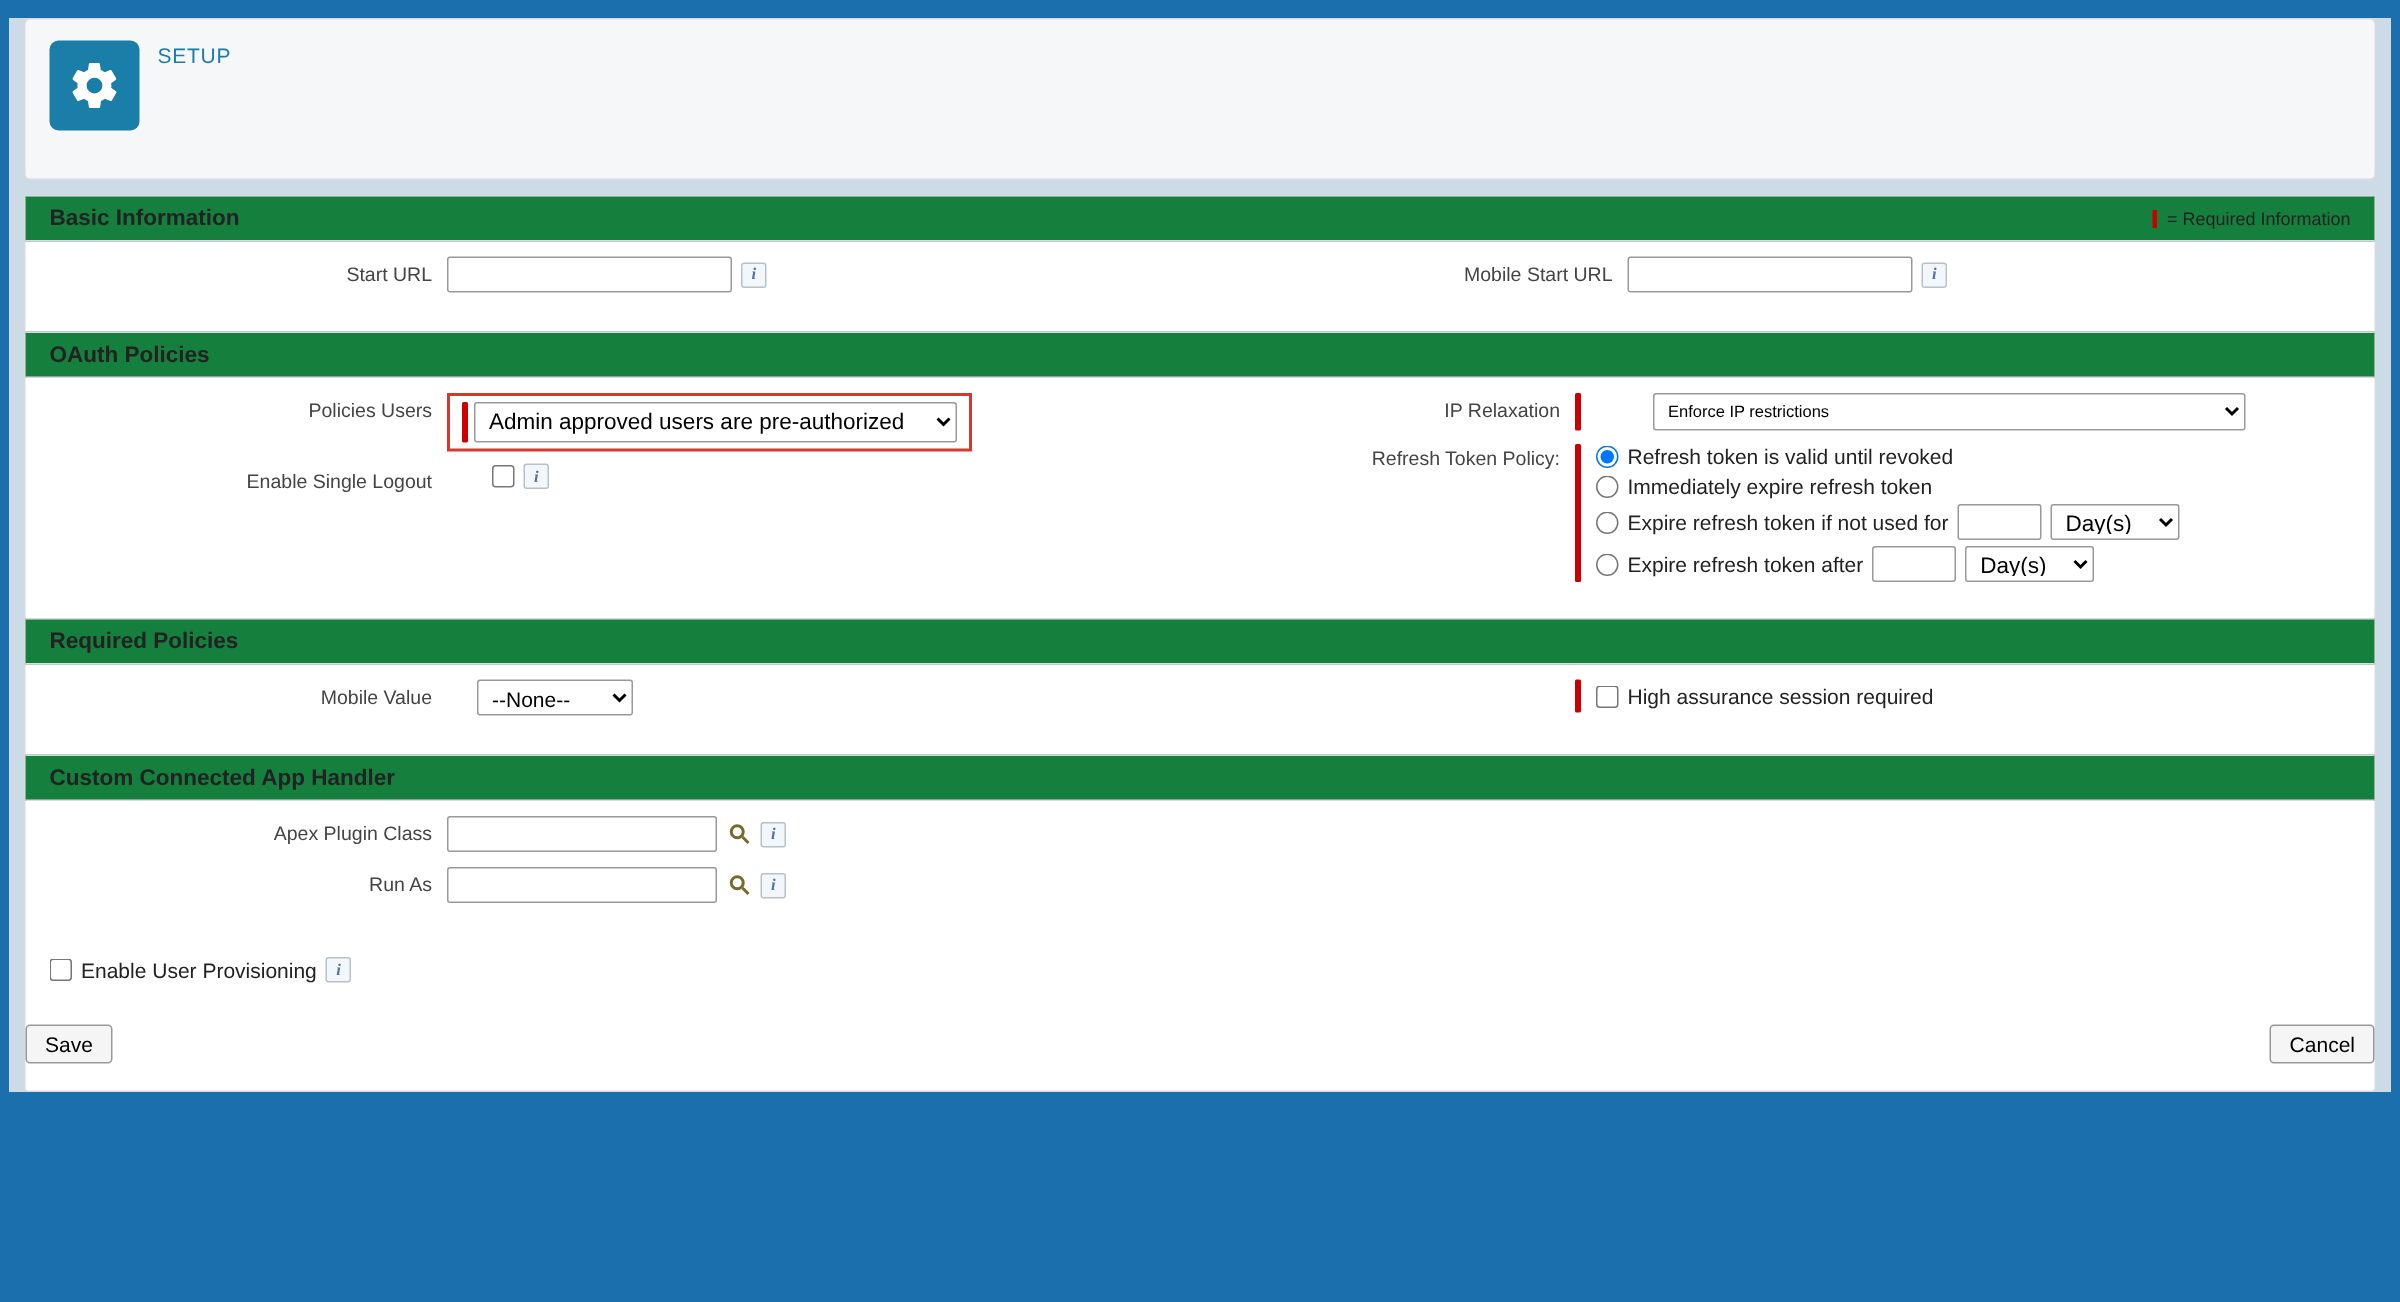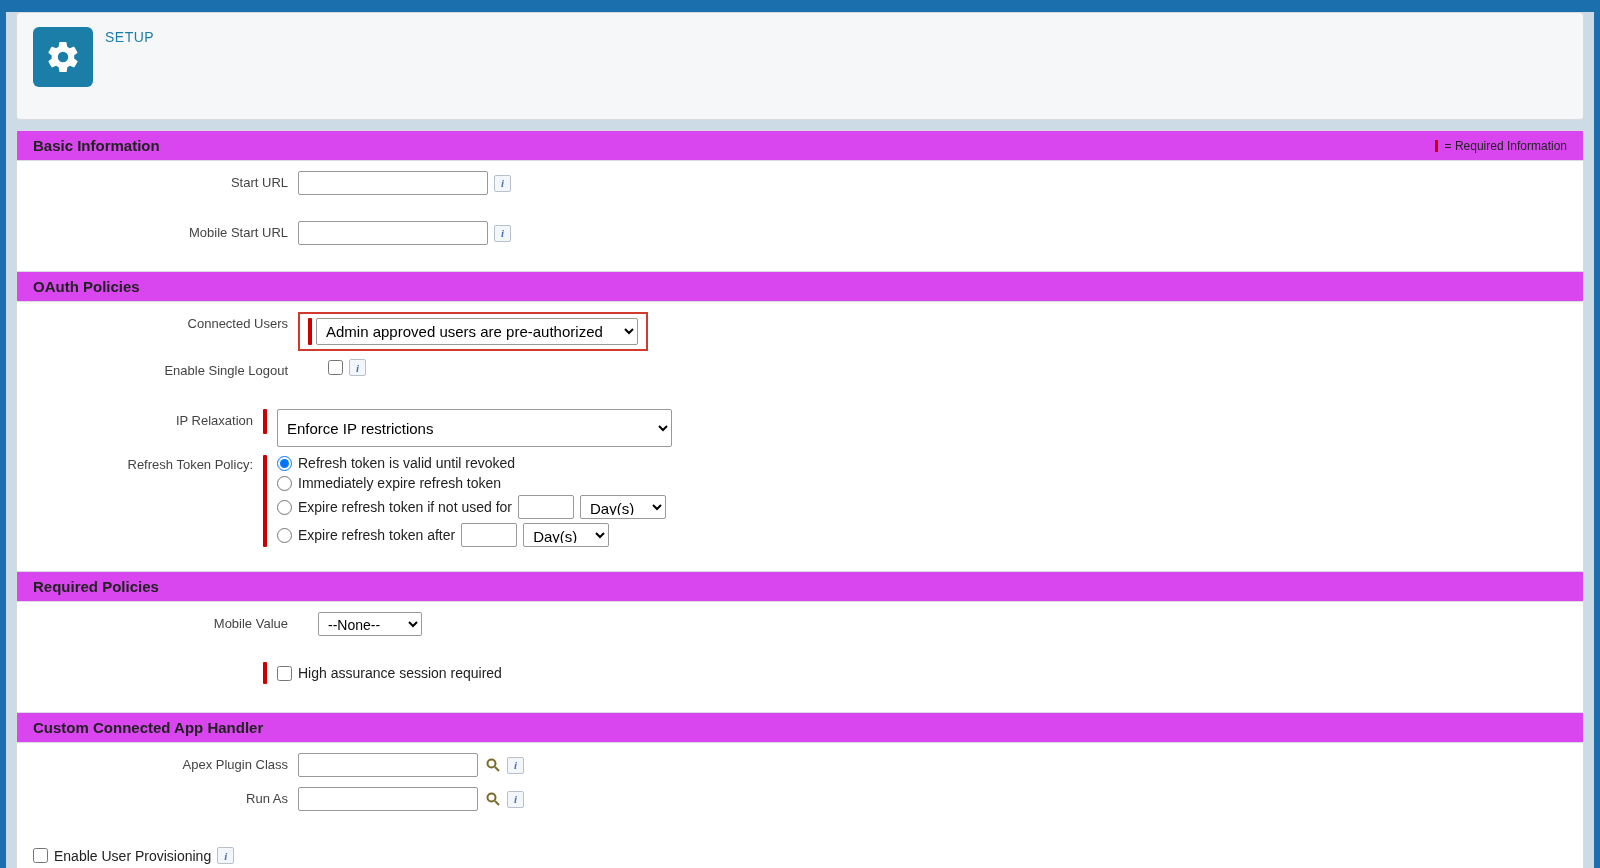--- a/index.html
+++ b/index.html
@@ -41,21 +41,21 @@
     padding-top: 2px;
   }
   .content-card {
     background: #fff;
     border: 1px solid #d7dbe0;
     border-radius: 3px;
     margin: 0 10px 10px 10px;
     padding: 0;
   }
   .section-header {
-    background: #d946ef;
+    background: #15803d;
     border-top: 1px solid #d9dde3;
     border-bottom: 1px solid #d9dde3;
     padding: 6px 16px;
     font-weight: bold;
     font-size: 15px;
     display: flex;
     justify-content: space-between;
     align-items: center;
   }
   .section-header.first { border-top: none; }
@@ -69,22 +69,21 @@
     height: 12px;
     background: #c00;
     vertical-align: middle;
     margin-right: 3px;
   }
   .section-body {
     padding: 10px 16px 16px 16px;
   }
   .two-col {
     display: flex;
-    gap: 16px;
-    flex-direction: column;
+    gap: 40px;
   }
   .col { flex: 1; }
   .field-row {
     display: flex;
     align-items: flex-start;
     margin-bottom: 8px;
     min-height: 26px;
   }
   .field-label {
     width: 265px;
@@ -115,21 +114,21 @@
     border-radius: 2px;
     padding: 3px 5px;
     font-size: 13px;
     background: #fff;
     height: 24px;
   }
   input[type="text"].w-mid { width: 180px; }
   input[type="text"].w-lg { width: 190px; }
   input[type="text"].w-sm { width: 56px; }
   select.sel-permitted { width: 322px; height: 27px; font-size: 15px; }
-  select.sel-ip { width: 395px; height: 38px; font-size: 15px; }
+  select.sel-ip { width: 395px; height: 25px; font-size: 11px; margin-left: 38px; }
   select.sel-timeout { width: 104px; height: 24px; font-size: 14px; }
   select.sel-days { width: 86px; height: 24px; font-size: 15px; }
   .info-icon {
     display: inline-flex;
     align-items: center;
     justify-content: center;
     width: 17px;
     height: 17px;
     border: 1px solid #b8c0cb;
     background: #f3f6fa;
@@ -226,21 +225,21 @@
       </div>
     </div>
 
     <div class="section-header">
       <span>OAuth Policies</span>
     </div>
     <div class="section-body">
       <div class="two-col">
         <div class="col">
           <div class="field-row">
-            <div class="field-label">Connected Users</div>
+            <div class="field-label">Policies Users</div>
             <div class="field-value">
               <div class="highlight-box">
                 <span class="req-mark" style="height:27px;"></span>
                 <select class="sel-permitted">
                   <option>Admin approved users are pre-authorized</option>
                 </select>
               </div>
             </div>
           </div>
           <div class="field-row">

